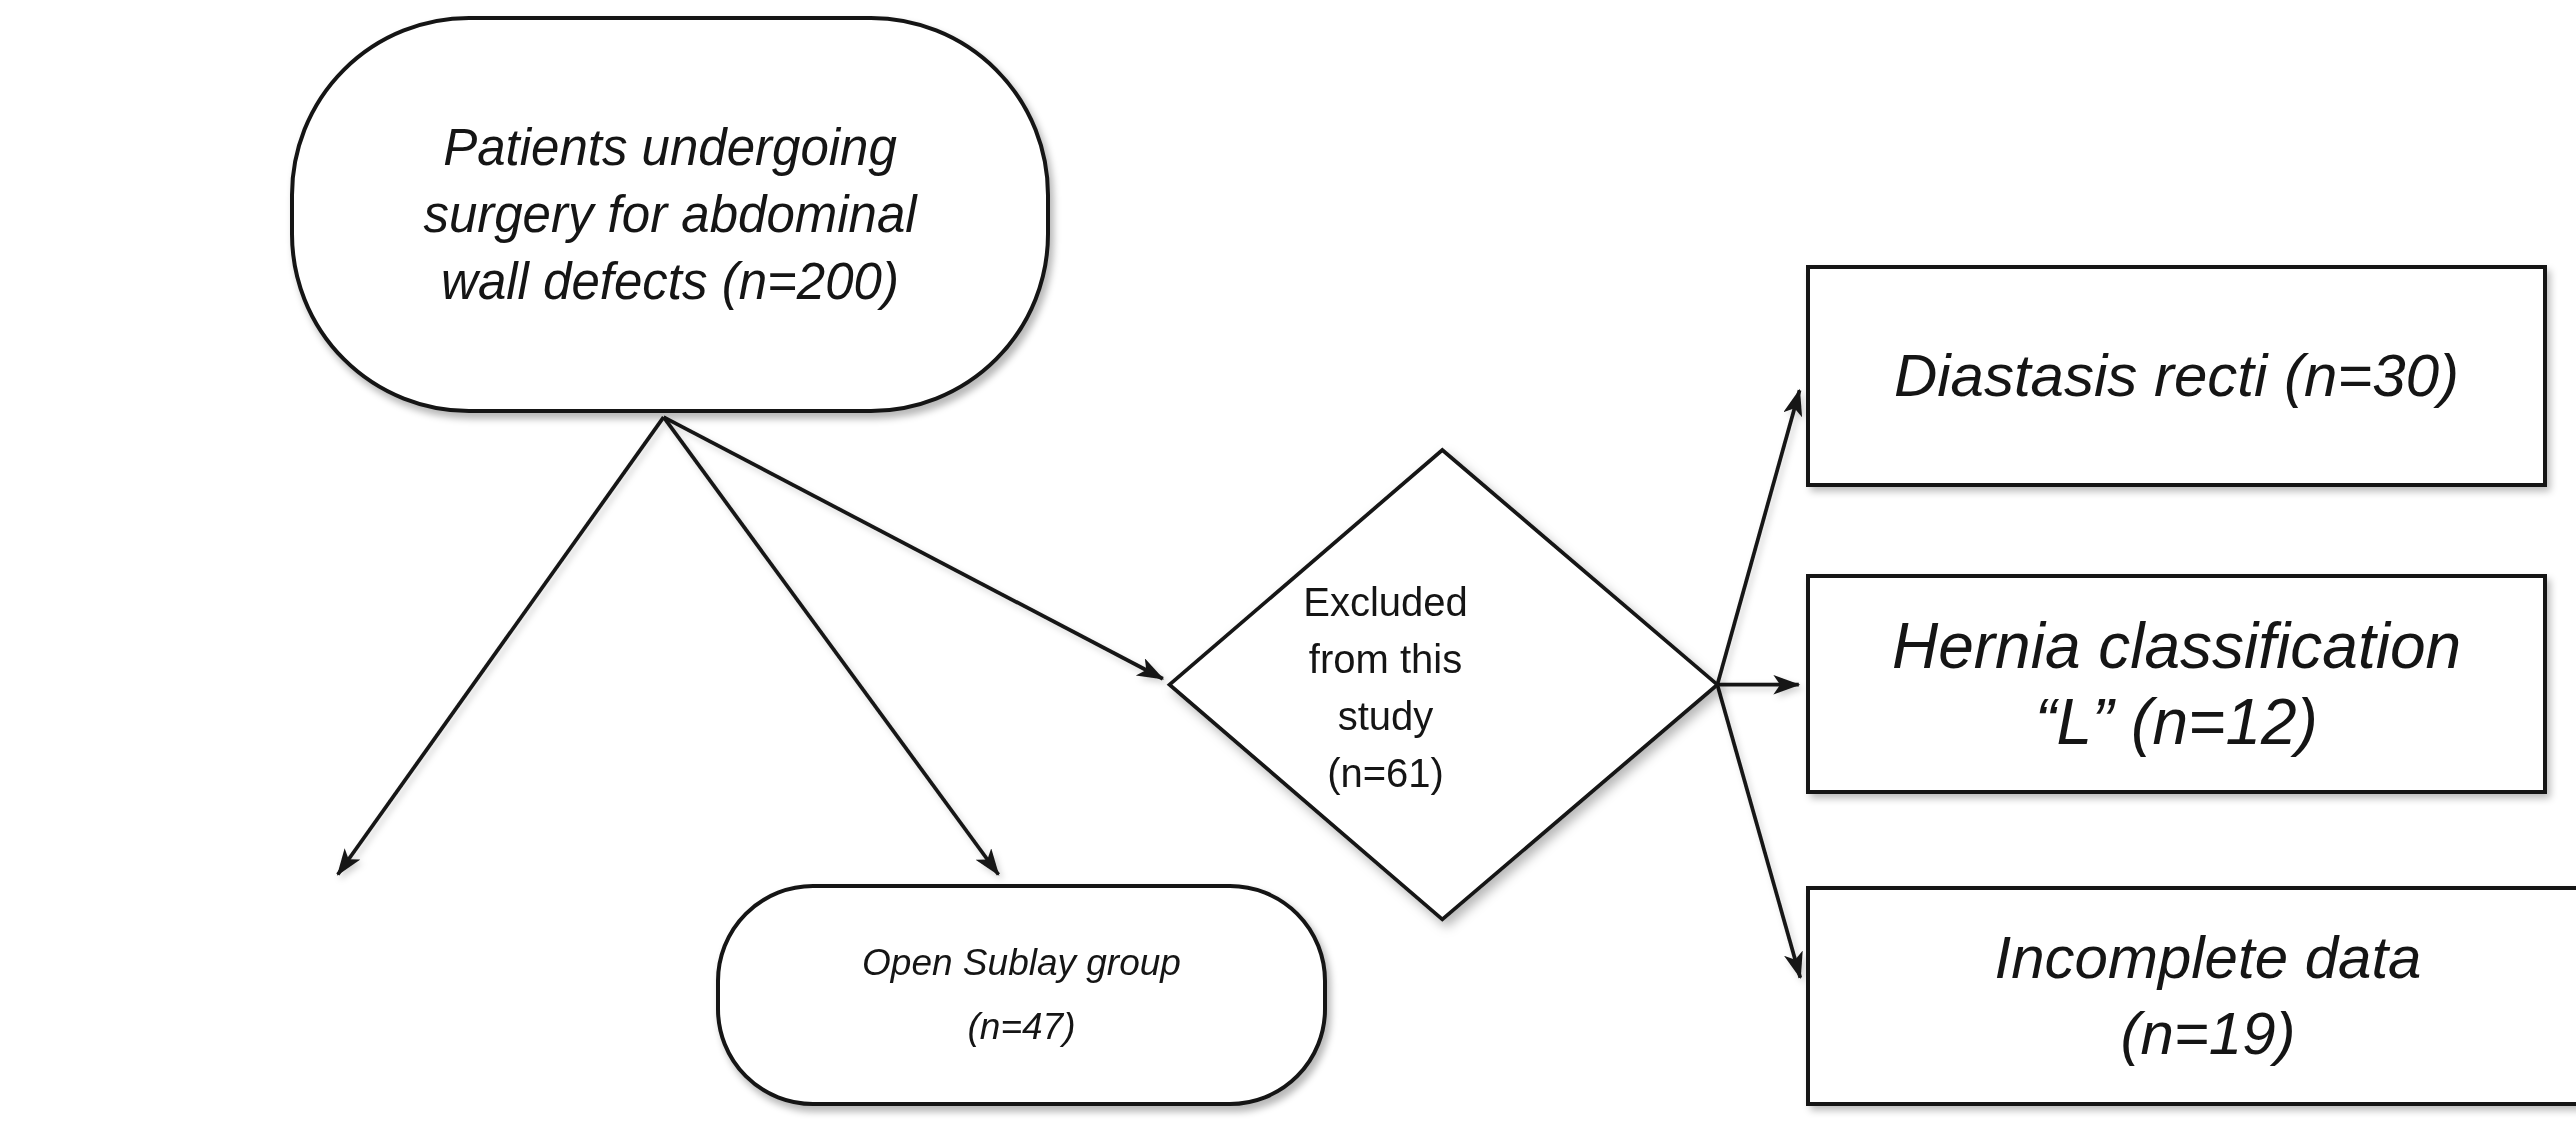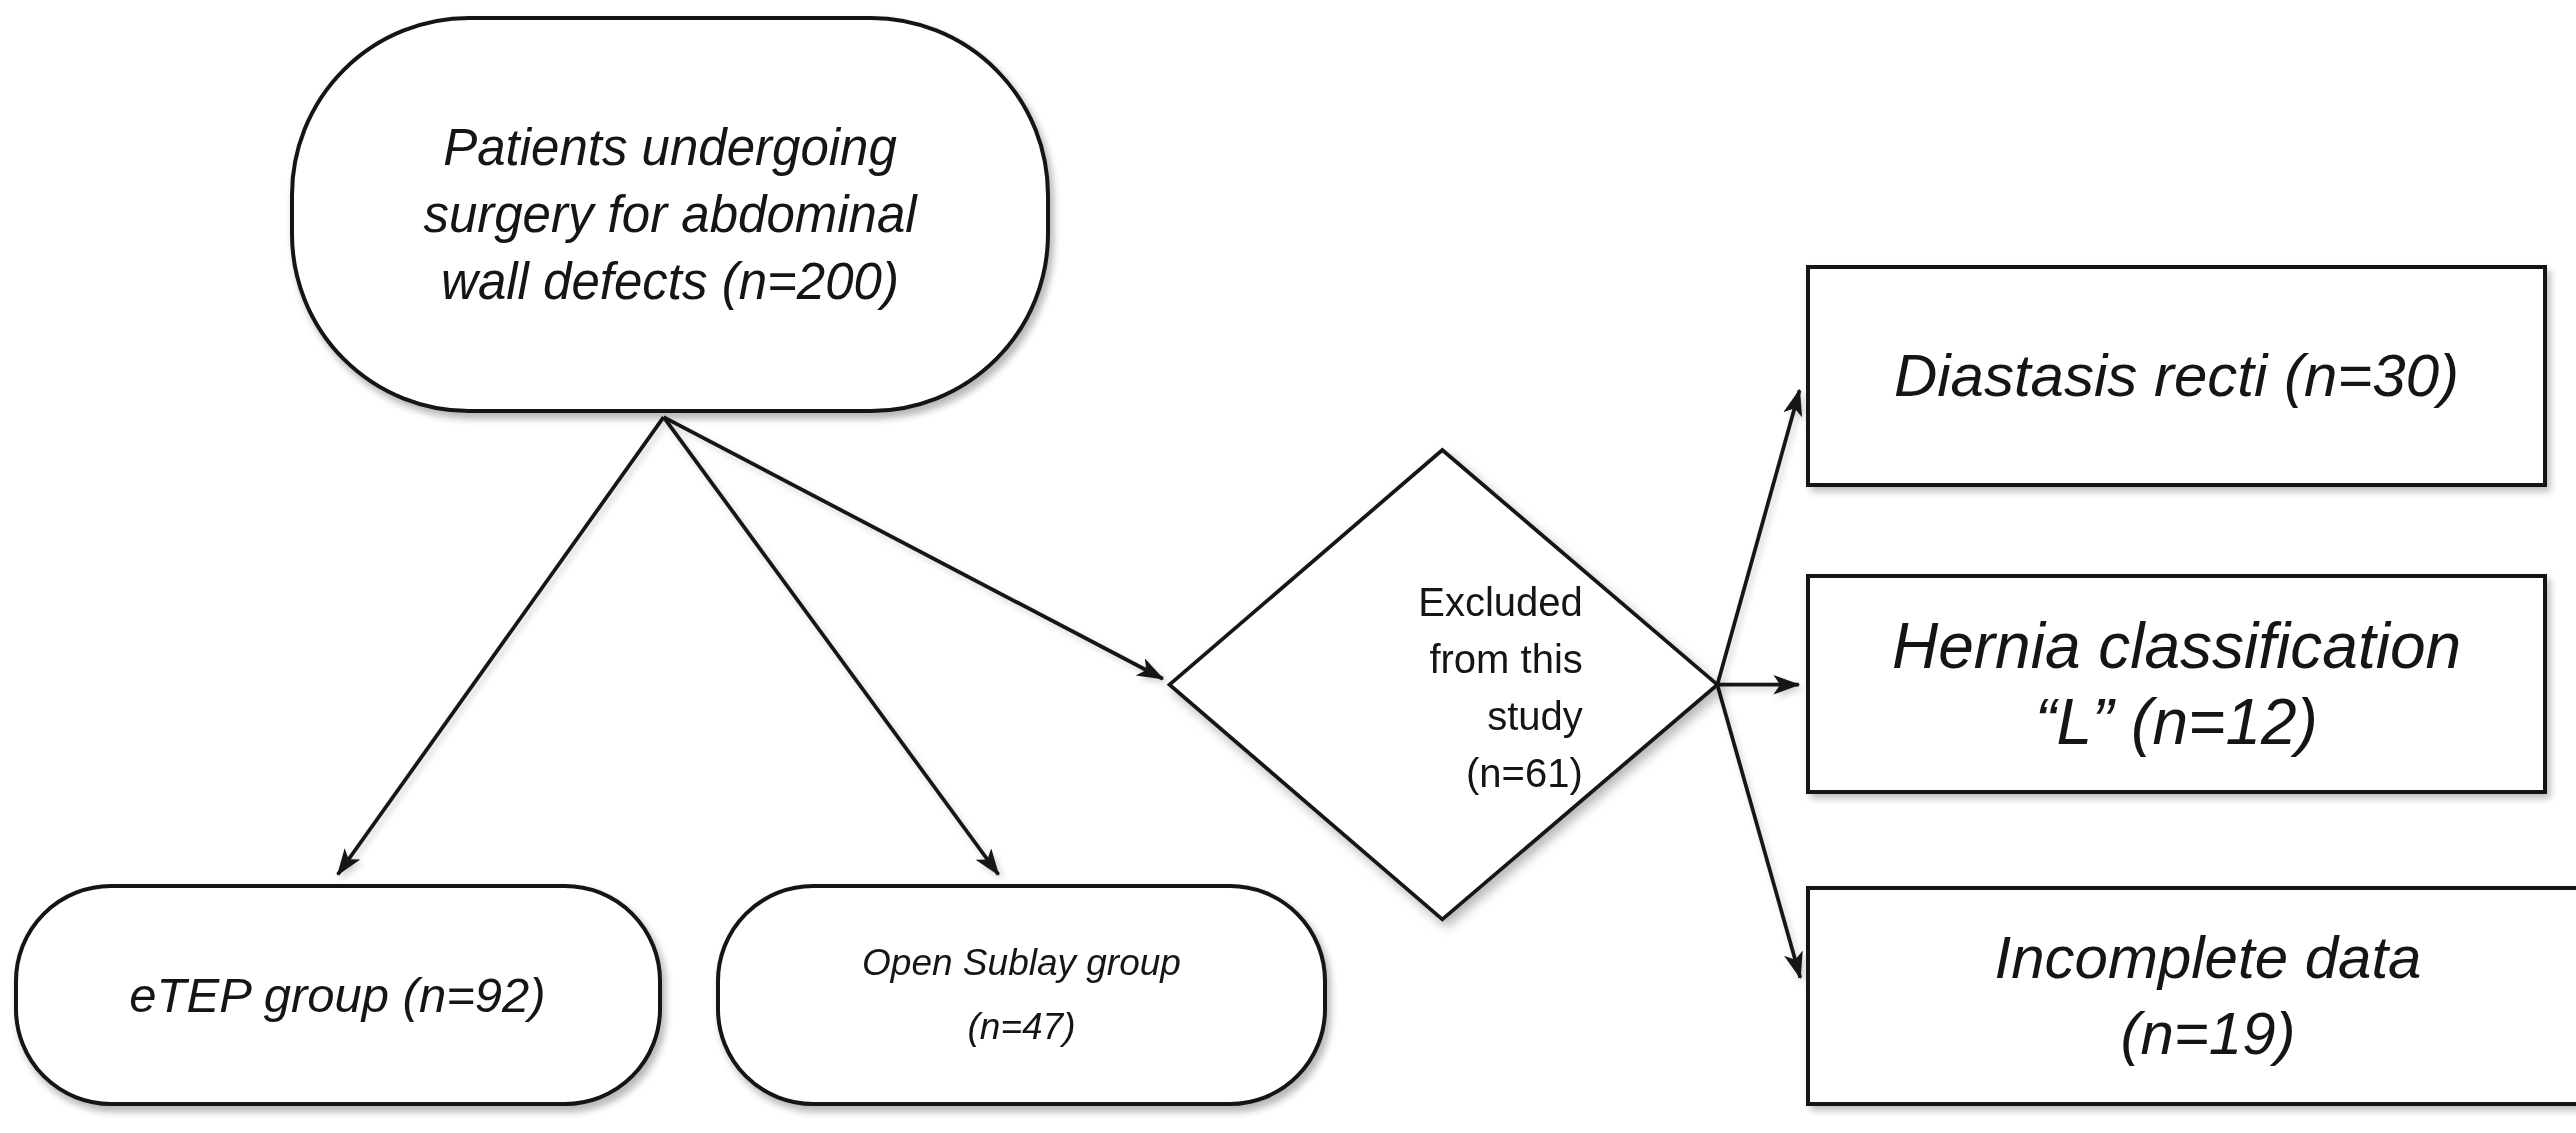--- a/index.html
+++ b/index.html
@@ -69,25 +69,25 @@
   .node-hernia {
     left: 1806px; top: 574px; width: 741px; height: 220px;
     font-size: 64px; line-height: 76px;
   }
   .node-incomplete {
     left: 1806px; top: 886px; width: 804px; height: 220px;
     font-size: 60px; line-height: 76px;
   }
   .diamond-label {
     position: absolute;
-    left: 1297px; top: 553px; width: 407px; height: 269px;
+    left: 1182px; top: 553px; width: 407px; height: 269px;
     display: flex;
     align-items: center;
     justify-content: center;
-    text-align: right;
+    text-align: center;
     color: #151515;
     font-size: 40px; line-height: 57px;
     white-space: pre-line;
     z-index: 3;
   }
 </style>
 </head>
 <body>
 
 <div class="canvas">
@@ -116,23 +116,20 @@
 
     <polygon points="1565,916 1930,602 2298,916 1930,1230" fill="#ffffff" stroke="#151515" stroke-width="5" filter="url(#softshadow)"></polygon>
   </svg>
 
   <div class="node terminator node-start">
     <span class="label">Patients undergoing
 surgery for abdominal
 wall defects (n=200)</span>
   </div>
 
-  <div class="node terminator node-etep">
-    <span class="label">eTEP group (n=92)</span>
-  </div>
 
   <div class="node terminator node-sublay">
     <span class="label">Open Sublay group
 (n=47)</span>
   </div>
 
   <div class="diamond-label">
     <span class="label">Excluded
 from this
 study

